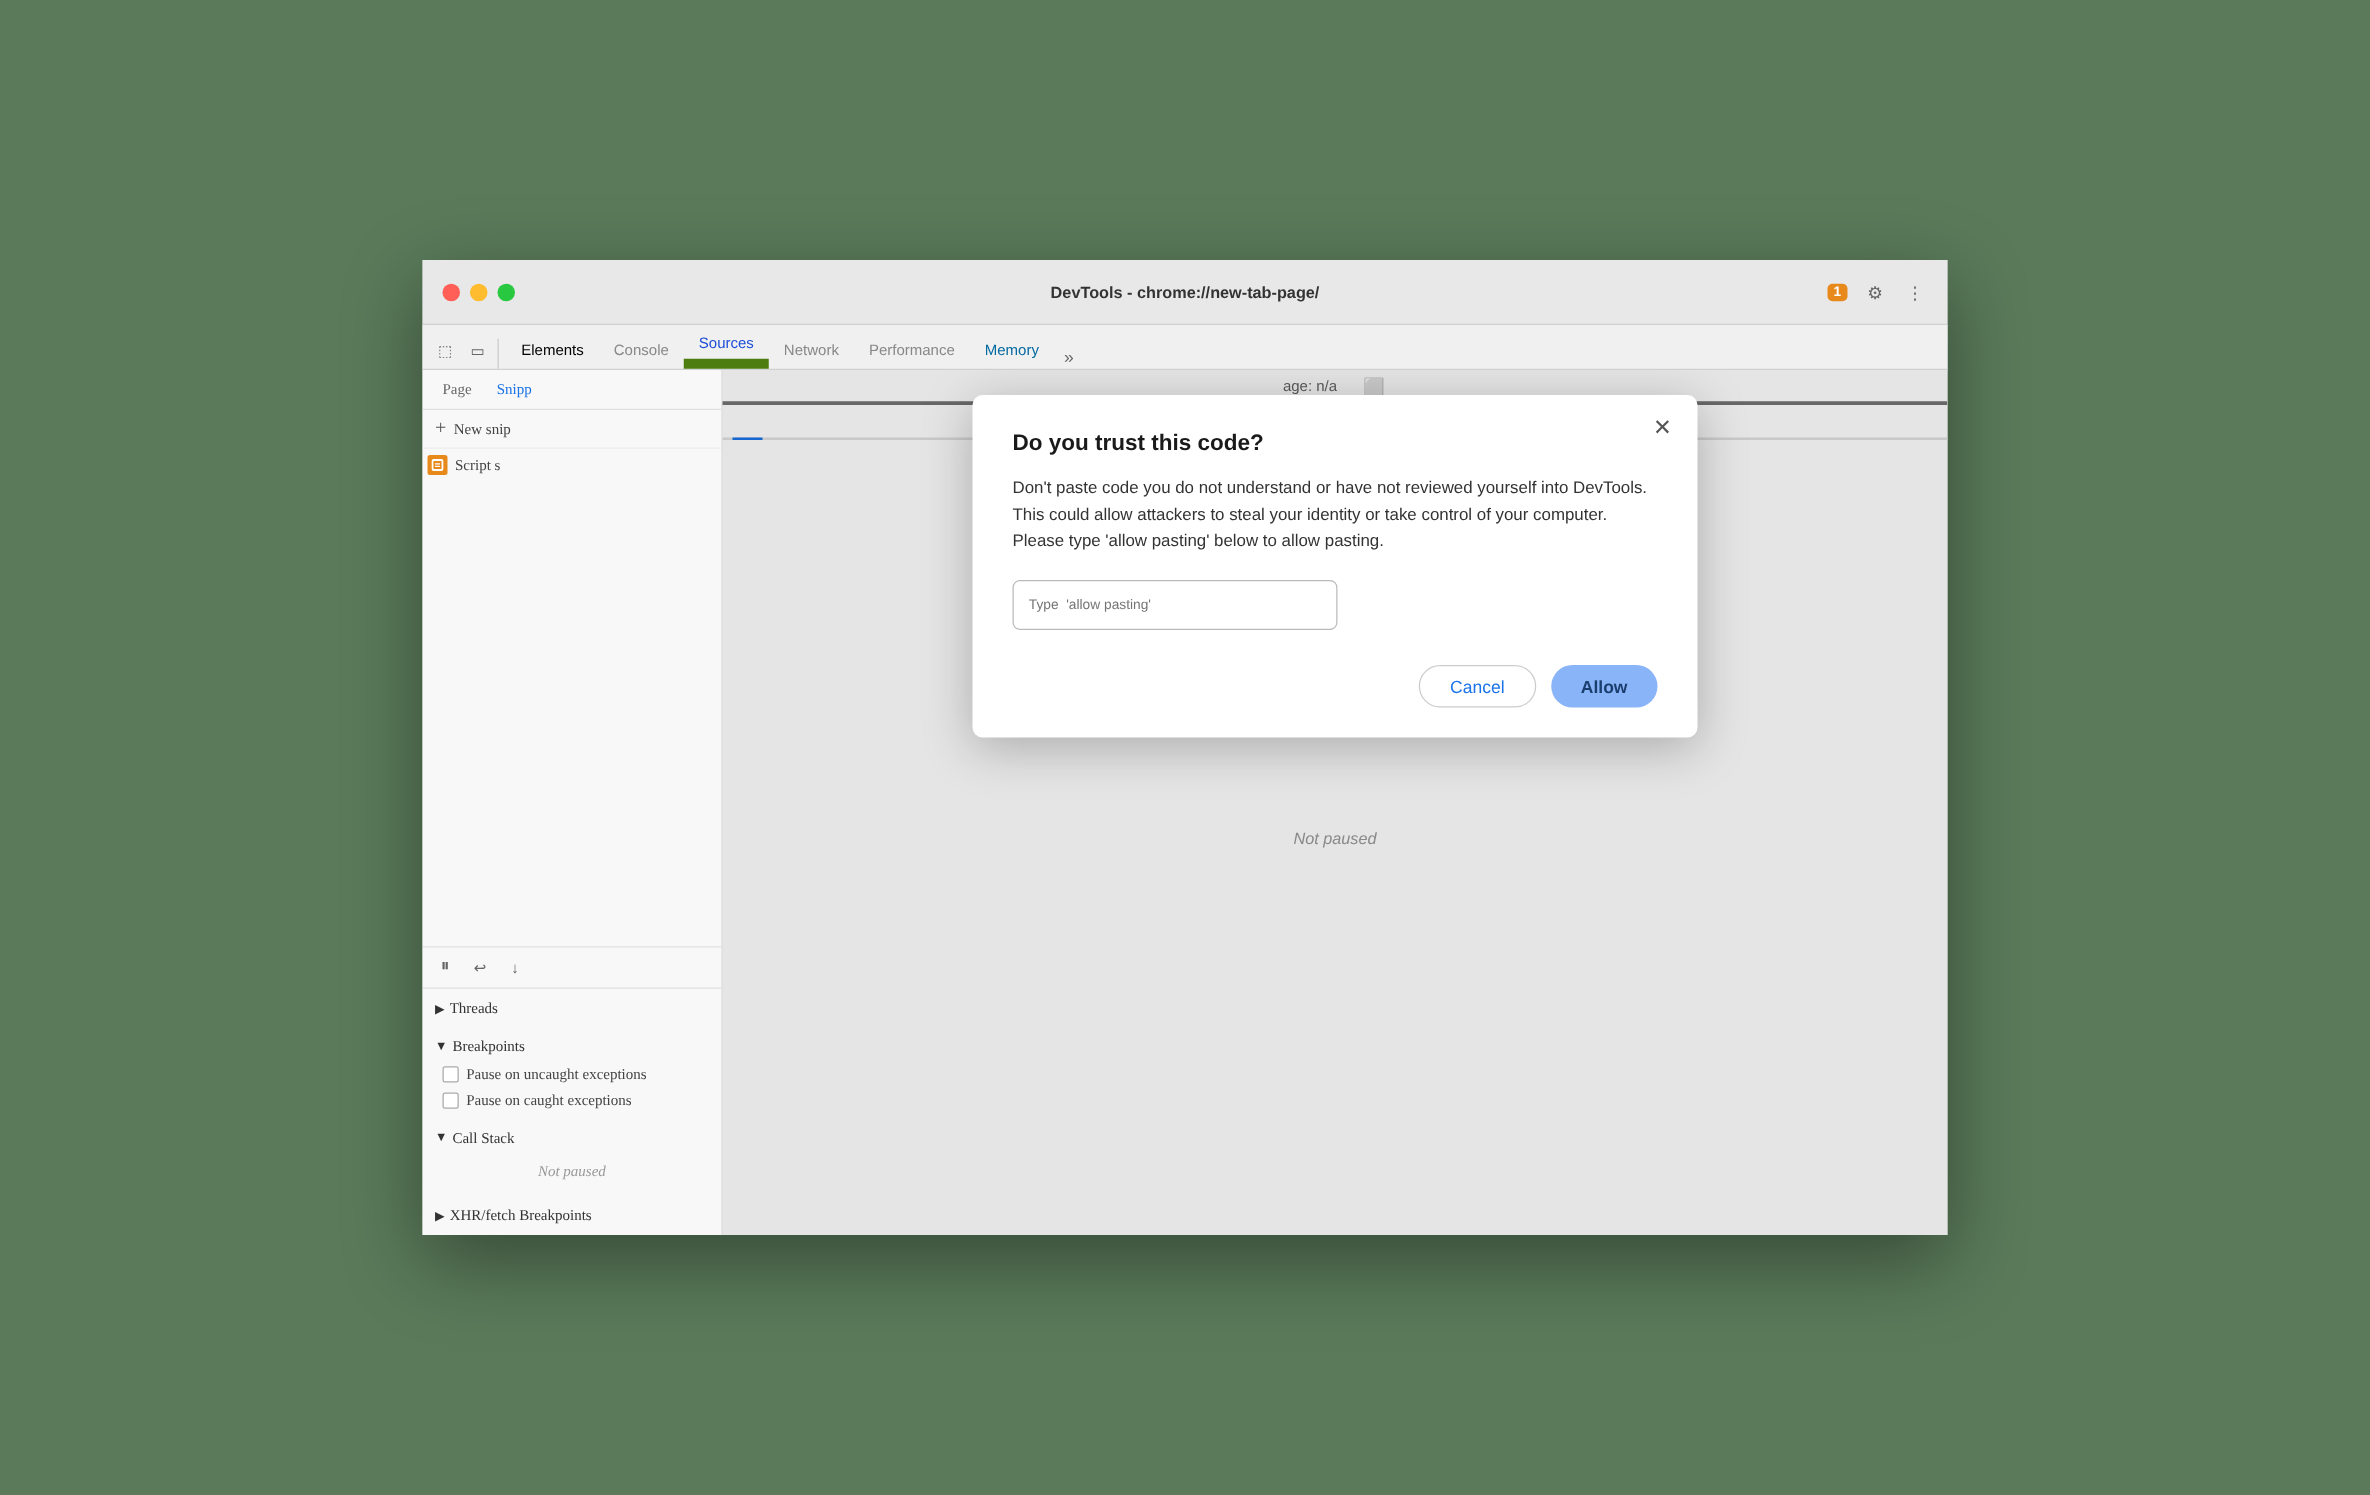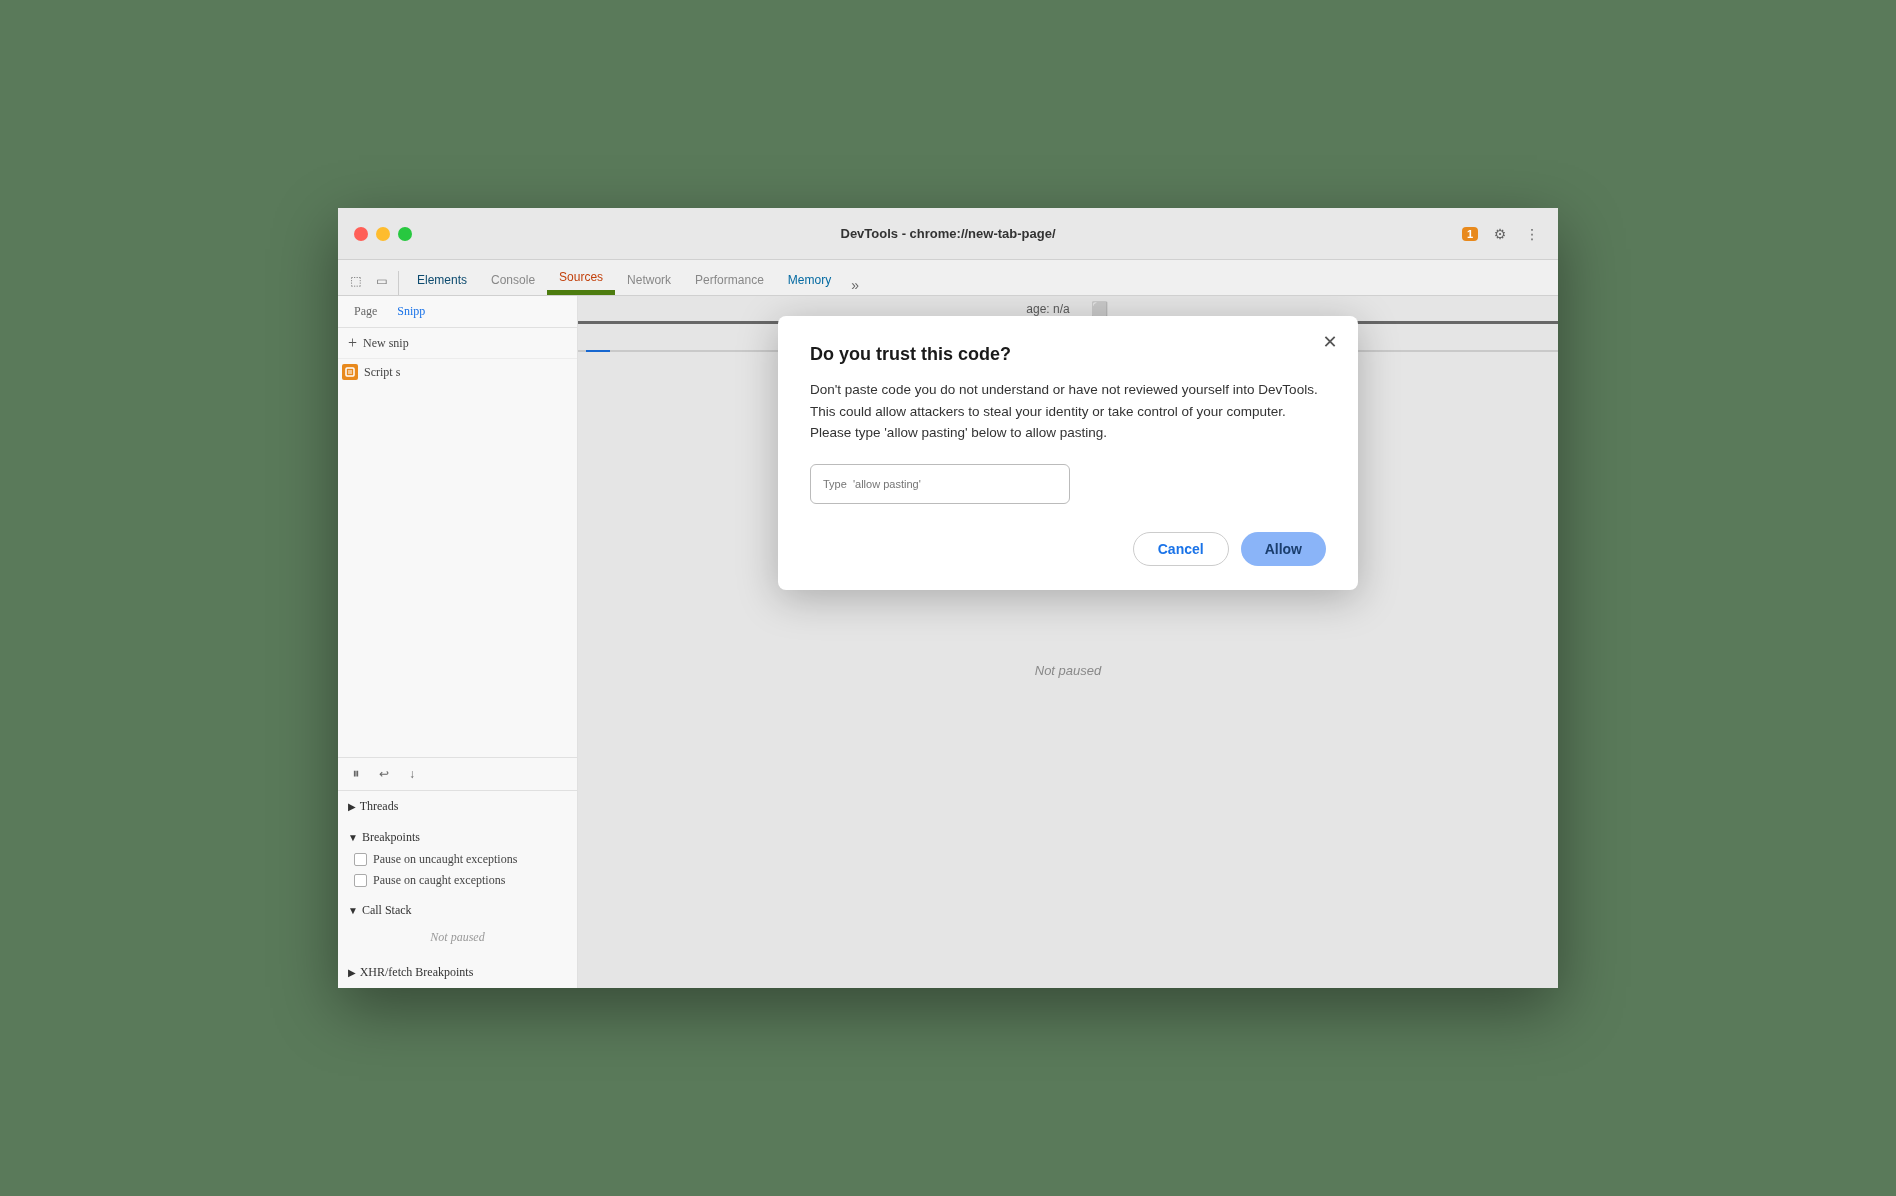--- a/index.html
+++ b/index.html
@@ -98,22 +98,22 @@
     .devtools-tab {
       padding: 6px 12px;
       font-size: 12px;
       color: #666;
       cursor: pointer;
       border-bottom: 2px solid transparent;
       white-space: nowrap;
     }
 
     .devtools-tab.active {
-      color: #c2410c;
-      border-bottom: 5px solid #4d7c0f;
+      color: #1d4ed8;
+      border-bottom: 8px solid #4d7c0f;
     }
 
     .devtools-main {
       display: flex;
       flex: 1;
       overflow: hidden;
     }
 
     
     .sidebar {
@@ -367,21 +367,21 @@
     }
 
     .btn-cancel {
       padding: 8px 24px;
       border: 1px solid #ccc;
       border-radius: 20px;
       background: white;
       font-size: 14px;
       color: #1a73e8;
       cursor: pointer;
-      font-weight: 700;
+      font-weight: 400;
     }
 
     .btn-allow {
       padding: 8px 24px;
       border: none;
       border-radius: 20px;
       background: #8ab4f8;
       font-size: 14px;
       color: #1a3e6e;
       cursor: pointer;
@@ -408,21 +408,21 @@
   </div>
 
   <div class="devtools-body">
 
     <div class="devtools-tabs-bar">
 
       <div style="display:flex;align-items:center;gap:6px;padding:0 6px 4px 0;border-right:1px solid #ccc;margin-right:6px;">
         <span class="icon-btn" style="font-size:12px;">⬚</span>
         <span class="icon-btn" style="font-size:12px;">▭</span>
       </div>
-      <div class="devtools-tab" style="color:#0c4a6e;font-size:12px;">Elements</div>
+      <div class="devtools-tab" style="color:#000000;font-size:12px;">Elements</div>
       <div class="devtools-tab" style="color:#888;font-size:12px;">Console</div>
       <div class="devtools-tab active" style="font-size:12px;">Sources</div>
       <div class="devtools-tab" style="color:#888;font-size:12px;">Network</div>
       <div class="devtools-tab" style="color:#888;font-size:12px;">Performance</div>
       <div class="devtools-tab" style="color:#0369a1;font-size:12px;">Memory</div>
       <span class="icon-btn" style="font-size:14px;margin-left:2px;">»</span>
     </div>
 
     <div class="devtools-main">
 

